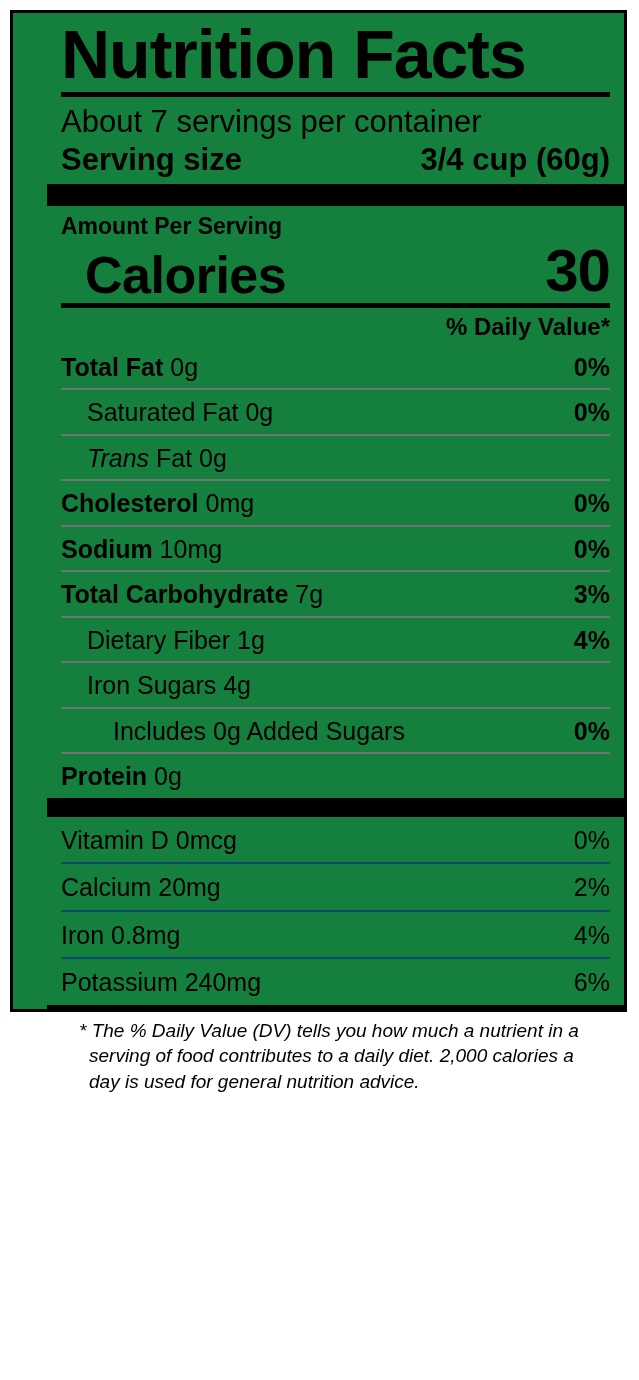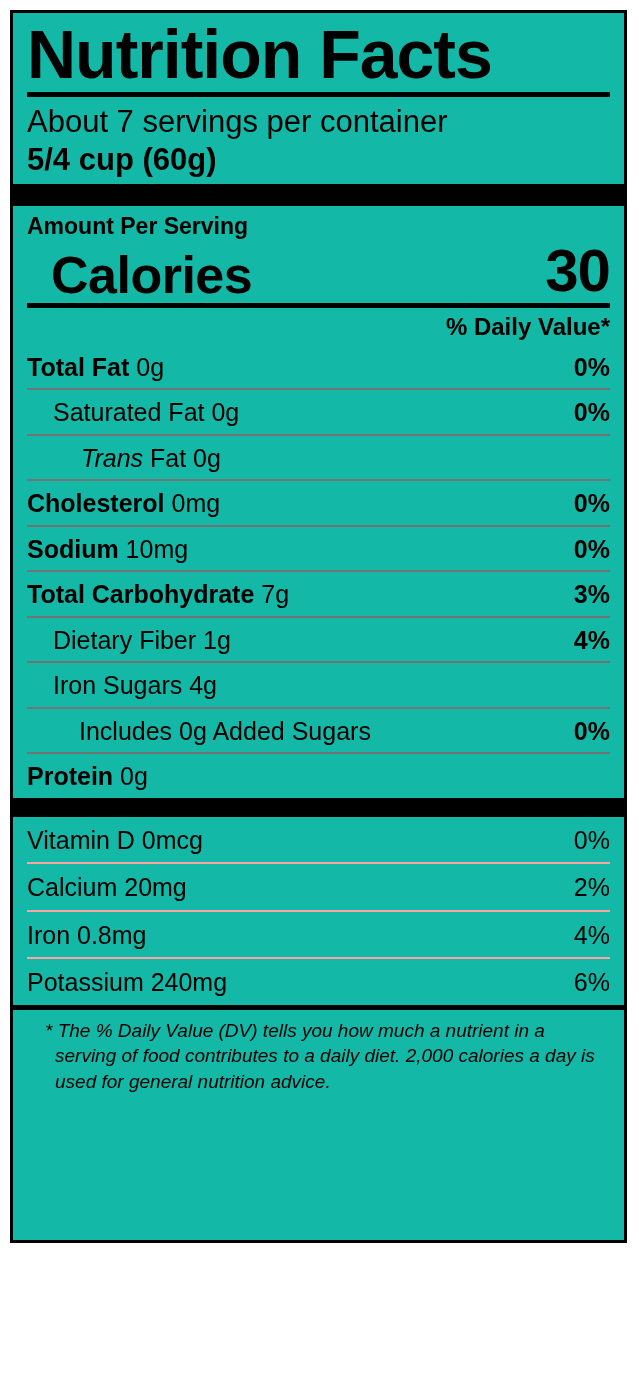--- a/index.html
+++ b/index.html
@@ -12,24 +12,25 @@
     height: 1380px;
     font-family: "Liberation Sans", sans-serif;
     color: #000000;
     -webkit-font-smoothing: antialiased;
   }
   .label {
     position: absolute;
     left: 10px;
     top: 10px;
     width: 617px;
-    height: 1233px;
+    height: 1002px;
     border: 3px solid #000000;
     box-sizing: border-box;
-    background: #14b8a6;
+    background: #15803d;
+    padding-left: 34px;
   }
   .inner {
     padding: 0 14px;
     box-sizing: border-box;
     width: 100%;
   }
 
   
   .title {
     font-size: 68px;
@@ -104,32 +105,32 @@
     font-size: 25px;
     line-height: 1.3;
     padding: 6px 0 5px 0;
     border-bottom: 2px solid #737373;
   }
   .nrow .name { white-space: nowrap; }
   .nrow .pct { font-weight: bold; white-space: nowrap; }
   .nrow.indent1 .name { padding-left: 26px; }
   .nrow.indent2 .name { padding-left: 52px; }
   .b { font-weight: bold; }
-  .it { font-style: italic; margin-left: 28px; }
+  .it { font-style: italic; }
   .nrow.noborder { border-bottom: none; }
 
   
   .vrow {
     display: flex;
     justify-content: space-between;
     align-items: baseline;
     font-size: 25px;
     line-height: 1.3;
     padding: 7px 0 6px 0;
-    border-bottom: 2px solid #fca5a5;
+    border-bottom: 2px solid #0c4a6e;
   }
   .vrow.last { border-bottom: none; align-items: center; }
 
   
   .footnote {
     font-size: 19px;
     line-height: 1.34;
     padding: 8px 4px 0 2px;
     text-indent: -10px;
     margin-left: 26px;
@@ -141,21 +142,22 @@
 
 <div class="label">
   <div class="inner">
 
     <div class="title">Nutrition Facts</div>
     <div class="rule-med"></div>
 
     <div class="servings">About 7 servings per container</div>
 
     <div class="serving-size-row">
-      <span>5/4 cup (60g)</span>
+      <span>Serving size</span>
+      <span>3/4 cup (60g)</span>
     </div>
   </div>
 
   <div class="rule-thick"></div>
 
   <div class="inner">
     <div class="amount-per">Amount Per Serving</div>
     <div class="calories-row">
       <span class="calories-label">Calories</span>
       <span class="calories-value">30</span>

